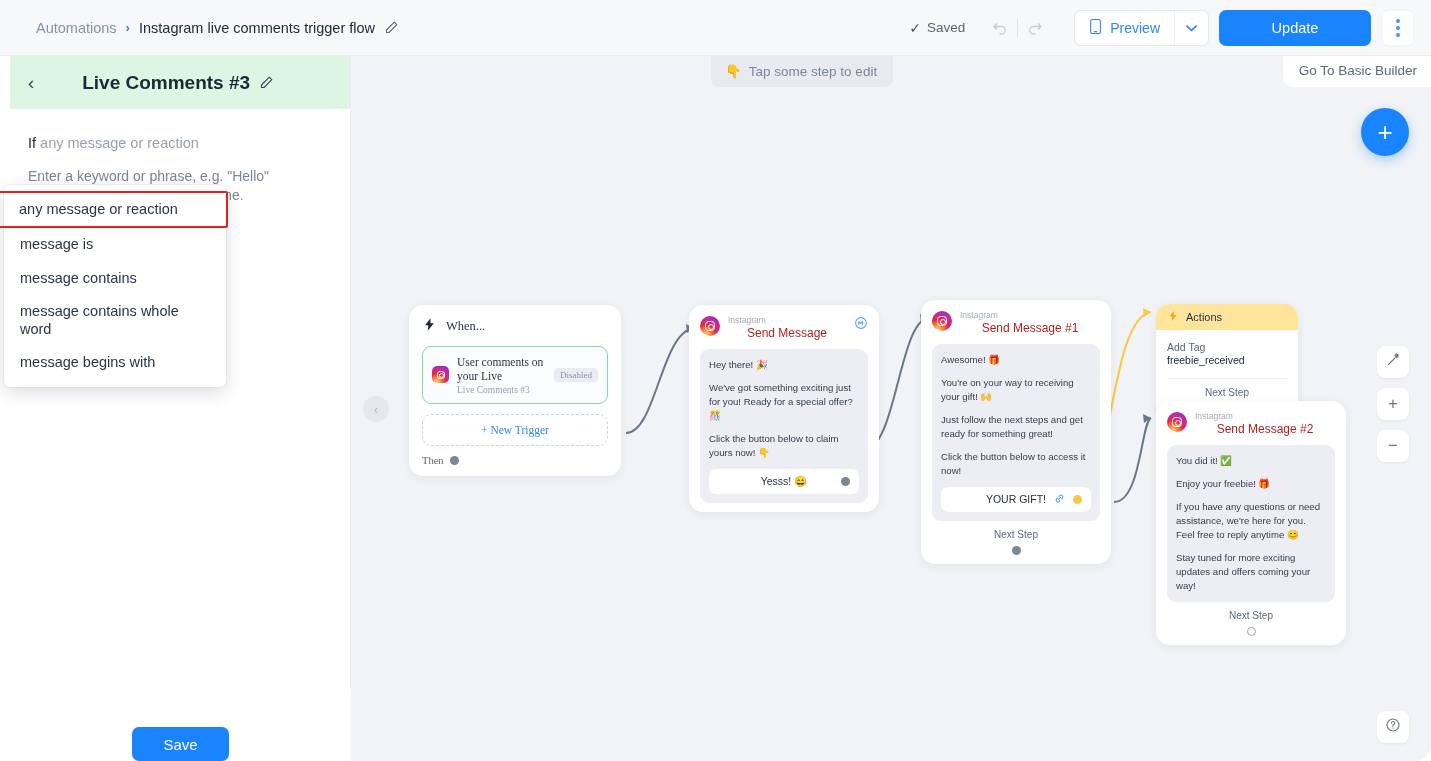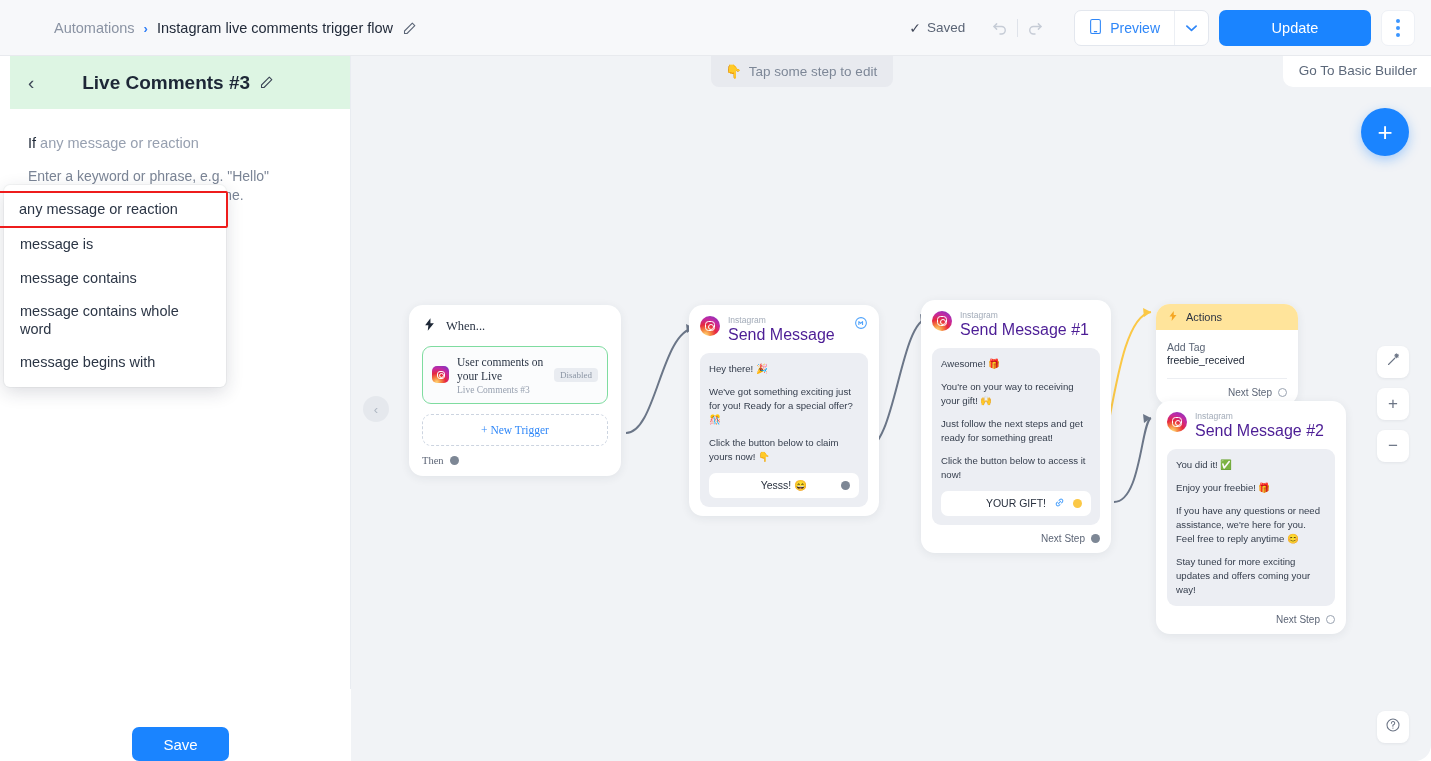--- a/index.html
+++ b/index.html
@@ -17,21 +17,21 @@
   }
 
   
   .topbar {
     position: absolute; left: 0; top: 0; width: 1431px; height: 56px;
     background: #f7f8fa;
     border-bottom: 1px solid #e8eaee;
     display: flex; align-items: center;
     z-index: 40;
   }
-  .topbar-left { display: flex; align-items: flex-end; padding-left: 54px; gap: 9px; }
+  .topbar-left { display: flex; align-items: flex-start; padding-left: 36px; gap: 9px; }
   .crumb-link { font-size: 14.5px; color: #8a93a3; cursor: pointer; }
   .crumb-sep { color: #2f7ef7; font-size: 13px; font-weight: bold; }
   .crumb-current { font-size: 14.5px; color: #222b3a; }
   .pencil { width: 15px; height: 15px; display: inline-block; cursor: pointer; }
   .pencil svg { display: block; }
 
   .topbar-right {
     margin-left: auto; display: flex; align-items: center;
     gap: 0px; padding-right: 16px;
   }
@@ -238,38 +238,38 @@
   }
   .ig-badge-lg i {
     width: 10px; height: 10px; border: 1.5px solid #fff; border-radius: 3.5px; display: block; position: relative;
   }
   .ig-badge-lg i::after {
     content: ""; position: absolute; left: 2px; top: 2px;
     width: 4px; height: 4px; border: 1.3px solid #fff; border-radius: 50%;
   }
   .msg-head-txt { flex: 1; }
   .msg-platform { font-size: 8.5px; color: #a2abb8; line-height: 1.1; }
-  .msg-title { font-size: 16px; color: #4c1d95; margin-top: 1px; }
+  .msg-title { font-size: 12px; color: #b91c1c; margin-top: 1px; text-align: center; }
   .comment-icon { color: #4ea2fb; margin-left: auto; font-size: 13px; }
   .bubble {
     margin-top: 9px; background: #eceef3; border-radius: 9px;
     padding: 9px 9px 9px 9px;
   }
   .bubble p { font-size: 9.6px; color: #343d4c; line-height: 1.45; margin-bottom: 9px; }
   .bubble p:last-of-type { margin-bottom: 0; }
   .bubble-btn {
     margin-top: 9px; background: #fff; border-radius: 7px; height: 25px;
     display: flex; align-items: center; justify-content: center;
     font-size: 10.5px; color: #28303e; position: relative; cursor: pointer;
   }
   .bubble-btn .port { position: absolute; right: 9px; }
   .bubble-btn .link-ic { position: absolute; right: 26px; color: #4ea2fb; font-size: 10px; }
   .next-step {
-    display: flex; align-items: center; justify-content: flex-end; gap: 6px;
-    margin-top: 8px; font-size: 10px; color: #5c6576;
+    display: flex; align-items: center; gap: 6px;
+    margin-top: 8px; font-size: 10px; color: #5c6576; flex-direction: column;
   }
 
   .node-actions {
     left: 805px; top: 248px; width: 142px; padding: 0; overflow: visible;
   }
   .actions-head {
     background: #ffe49b; border-radius: 14px 14px 0 0;
     padding: 6px 11px; display: flex; align-items: center; gap: 7px;
     font-size: 11px; color: #2c3443;
   }

